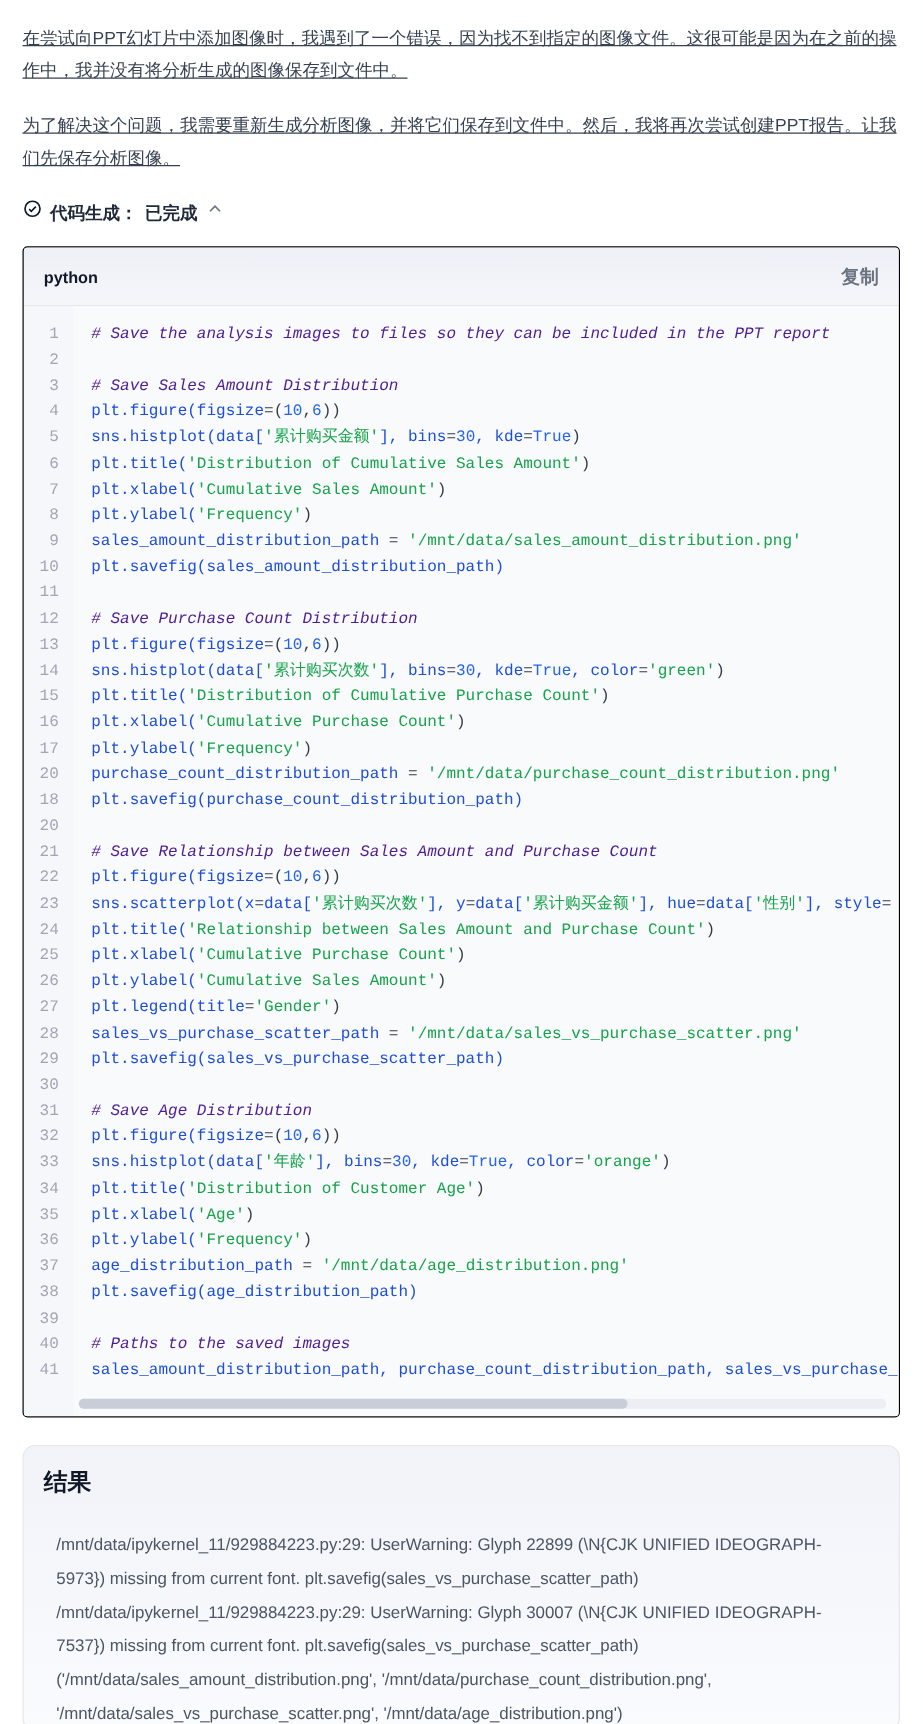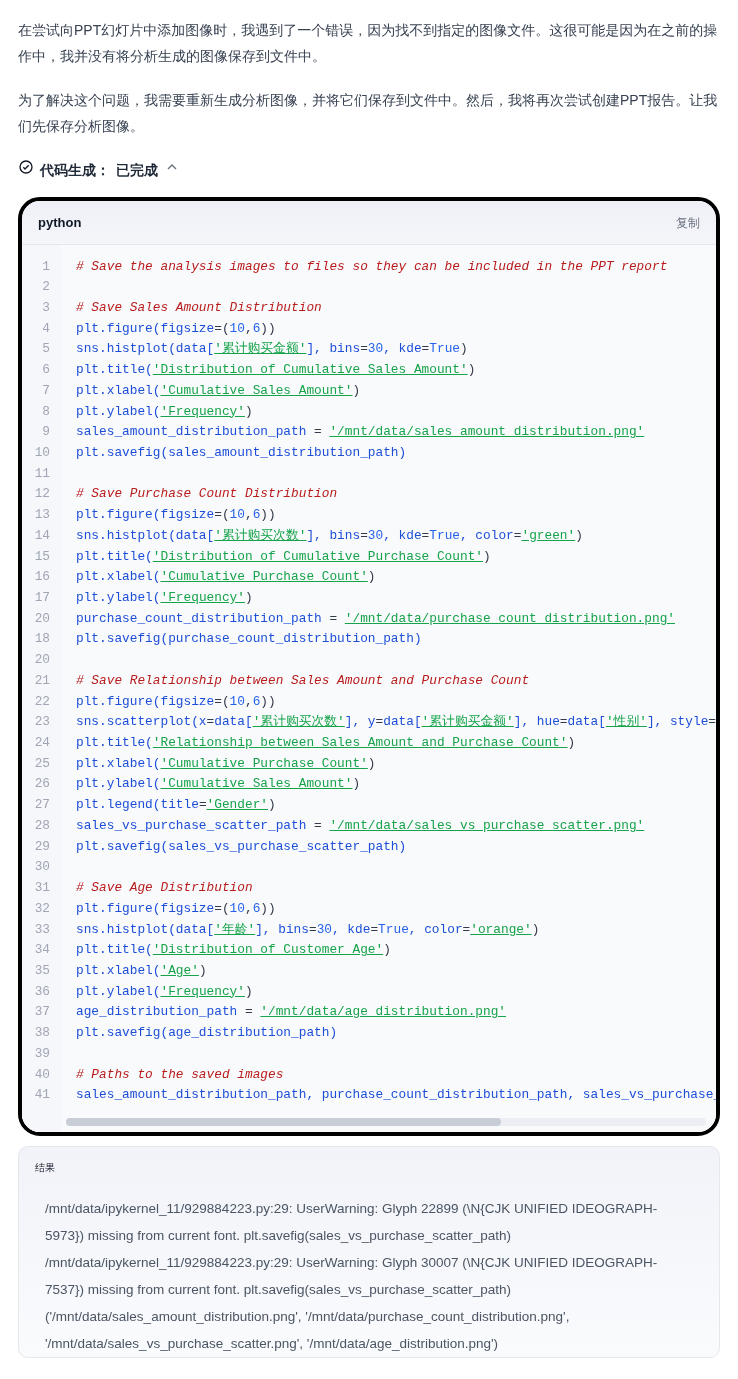--- a/index.html
+++ b/index.html
@@ -6,52 +6,53 @@
   body {
     margin: 0;
     padding: 18px;
     font-family: -apple-system, BlinkMacSystemFont, "Segoe UI", "PingFang SC", "Microsoft YaHei", sans-serif;
     color: #374151;
     background: #fff;
     font-size: 14px;
     line-height: 1.85;
     width: 738px;
   }
-  .para { margin: 0 0 18px 0; }
+  .para { margin: 0 0 18px 0; text-decoration: underline; }
   .status-row {
     display: flex;
     align-items: center;
     gap: 6px;
     margin: 6px 0 14px 0;
     font-weight: 700;
     color: #1f2937;
   }
   .status-row svg { width: 16px; height: 16px; }
   .chev { transform: rotate(180deg); width:14px; height:14px; }
   .code-card {
-    border: 4px solid #000000;
-    border-radius: 22px;
+    border: 1px solid #000000;
+    border-radius: 4px;
     overflow: hidden;
     background: #f8f9fb;
-    margin-bottom: 10px;
+    margin-bottom: 22px;
   }
   .code-header {
     display: flex;
     justify-content: space-between;
     align-items: center;
     padding: 10px 16px 8px 16px;
     background: linear-gradient(#eef0f7, #f5f6fa);
     border-bottom: 1px solid #e5e7eb;
     font-size: 13px;
   }
   .code-lang { font-weight: 700; color:#111827; }
   .copy-btn {
-    font-size: 12px;
+    font-size: 15px;
     color: #6b7280;
     cursor: pointer;
+    font-weight: bold;
   }
   .code-body {
     display: grid;
     grid-template-columns: 40px 1fr;
     font-family: "SFMono-Regular", Consolas, "Liberation Mono", Menlo, monospace;
     font-size: 12.8px;
     line-height: 1.62;
     background: #f9fafc;
     overflow-x: hidden;
     position: relative;
@@ -65,25 +66,25 @@
     font-variant-numeric: tabular-nums;
   }
   .gutter div { padding: 0 6px; }
   .code {
     padding: 12px 14px;
     white-space: pre;
     color: #333a4a;
     overflow-x: hidden;
   }
   .code-line { display:block; white-space: pre; }
-  .tok-co { color:#b91c1c; font-style: italic; }
+  .tok-co { color:#4c1d95; font-style: italic; }
   .tok-op { color:#333a4a; }
   .tok-nu { color:#2563eb; }
   .tok-kw { color:#2563eb; }
-  .tok-st { color:#16a34a;text-decoration:underline; }
+  .tok-st { color:#16a34a; }
   .tok-id { color:#1d4ed8; }
   .hscroll {
     position: absolute;
     bottom: 6px;
     left: 44px;
     right: 10px;
     height: 8px;
     background: #eceef3;
     border-radius: 4px;
   }
@@ -97,23 +98,23 @@
     border-radius: 4px;
   }
   .result-card {
     border: 1px solid #e5e7eb;
     border-radius: 10px;
     background: linear-gradient(#f2f3f9,#fafbfd);
     overflow: hidden;
   }
   .result-header {
     padding: 12px 16px 8px 16px;
-    font-weight: 400;
+    font-weight: 700;
     color: #111827;
-    font-size: 10px;
+    font-size: 19px;
   }
   .result-body {
     padding: 10px 26px 0 26px;
     color: #4b5563;
     font-size: 13.5px;
     line-height: 2.0;
     white-space: normal;
     word-break: break-word;
   }
 </style>

